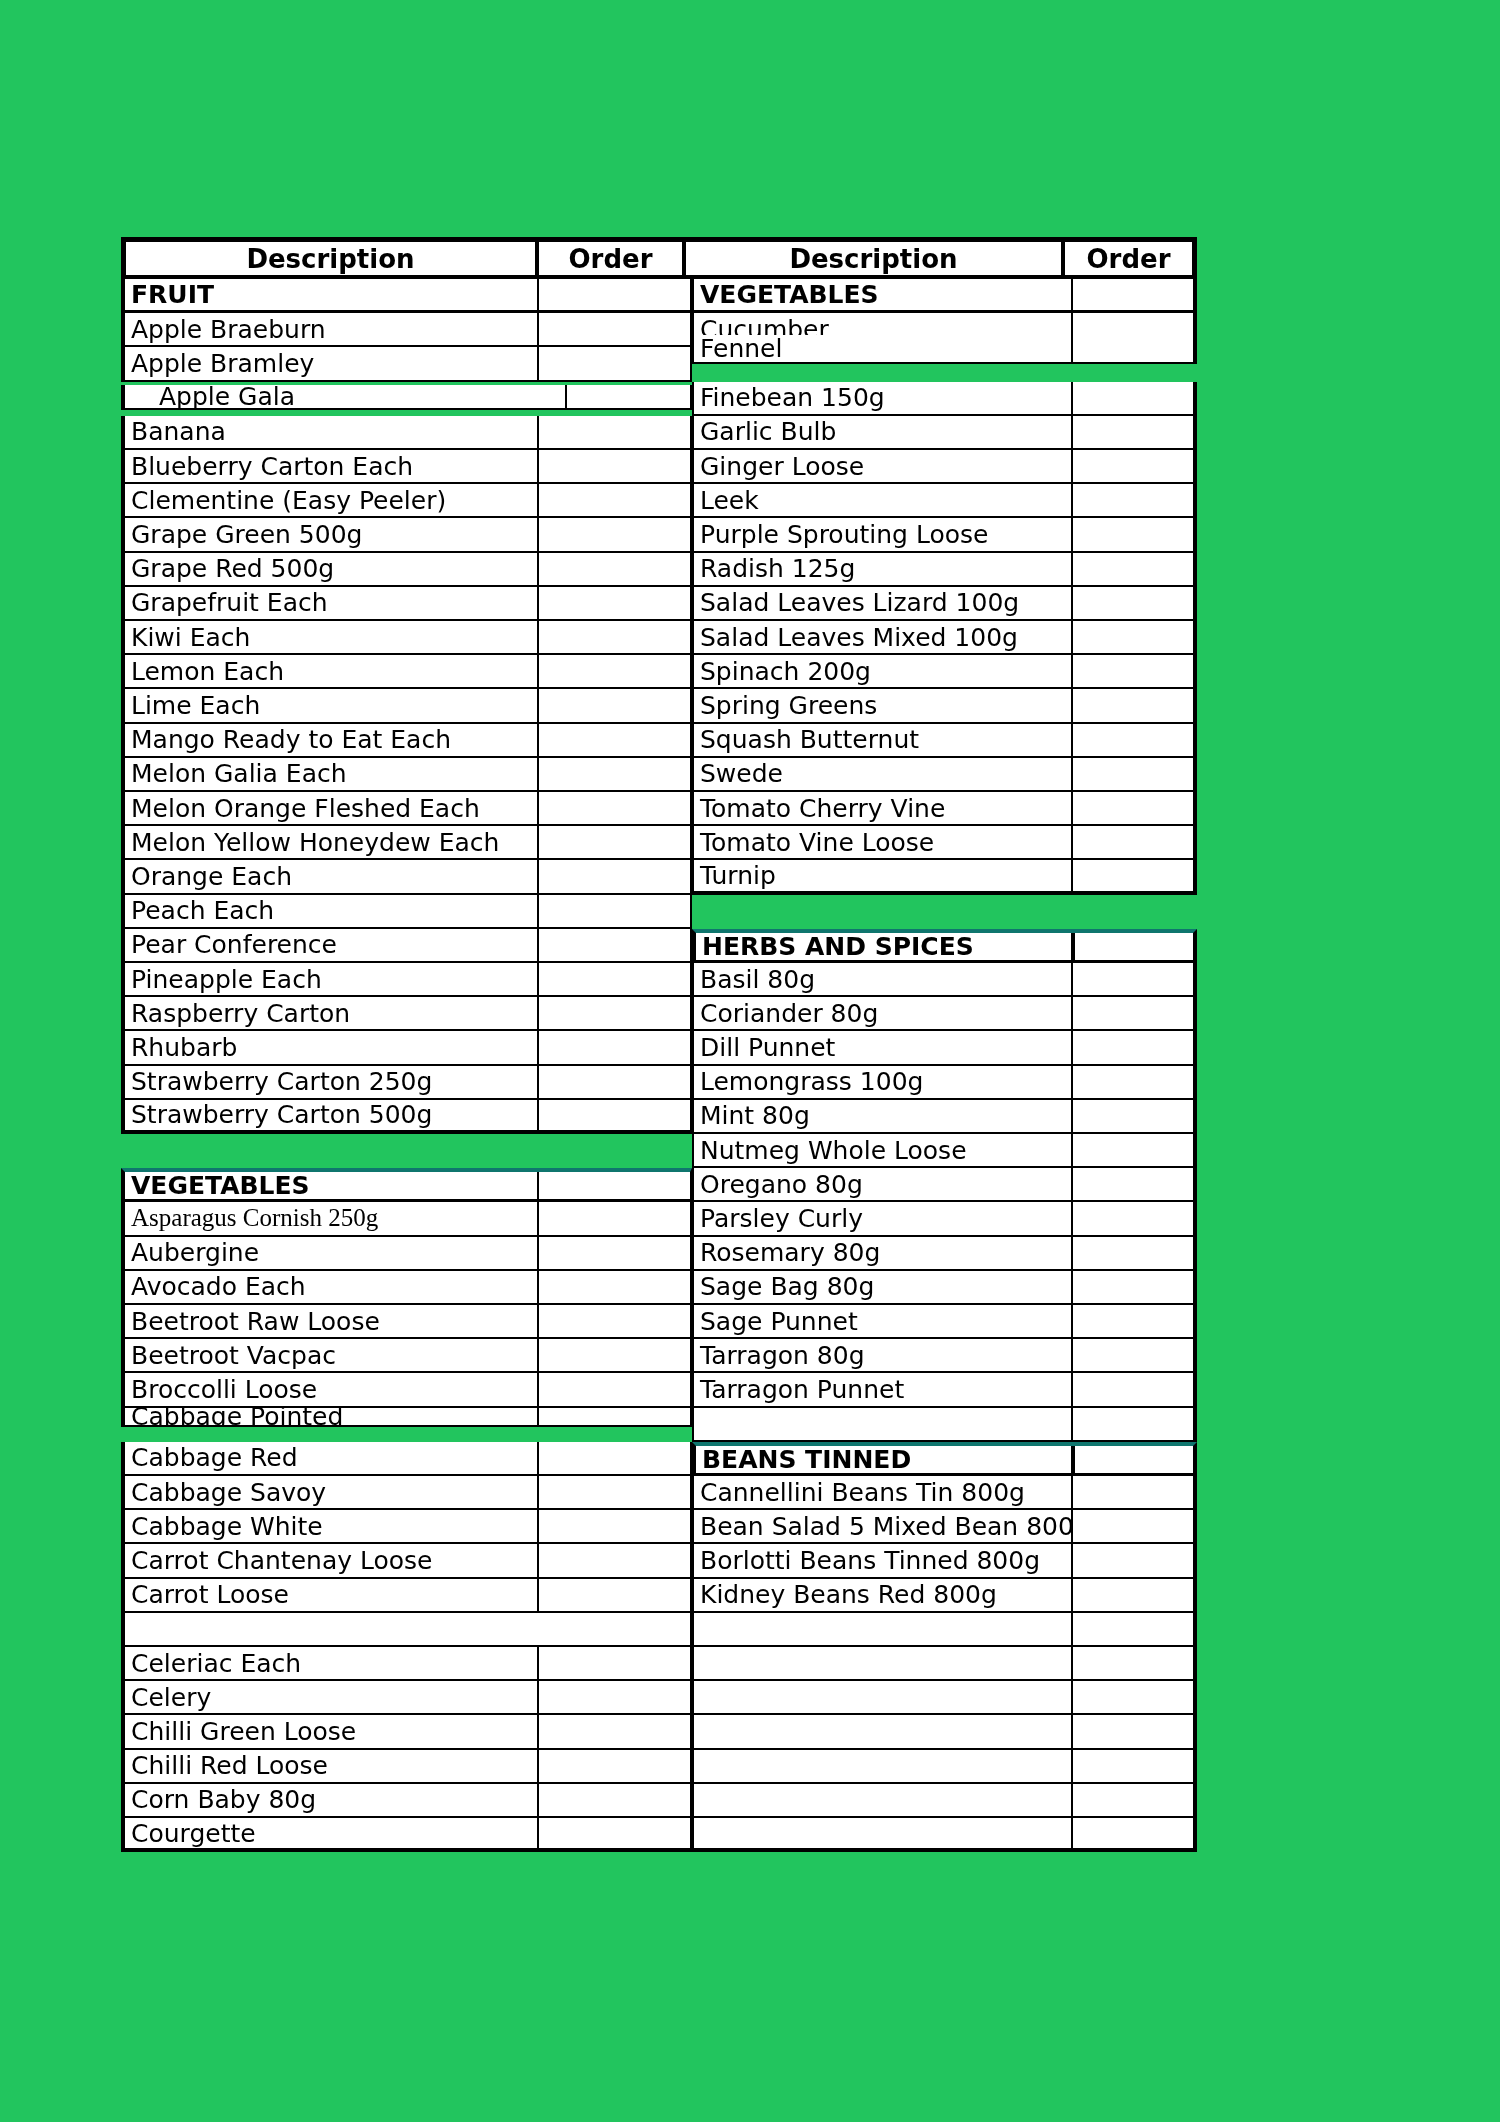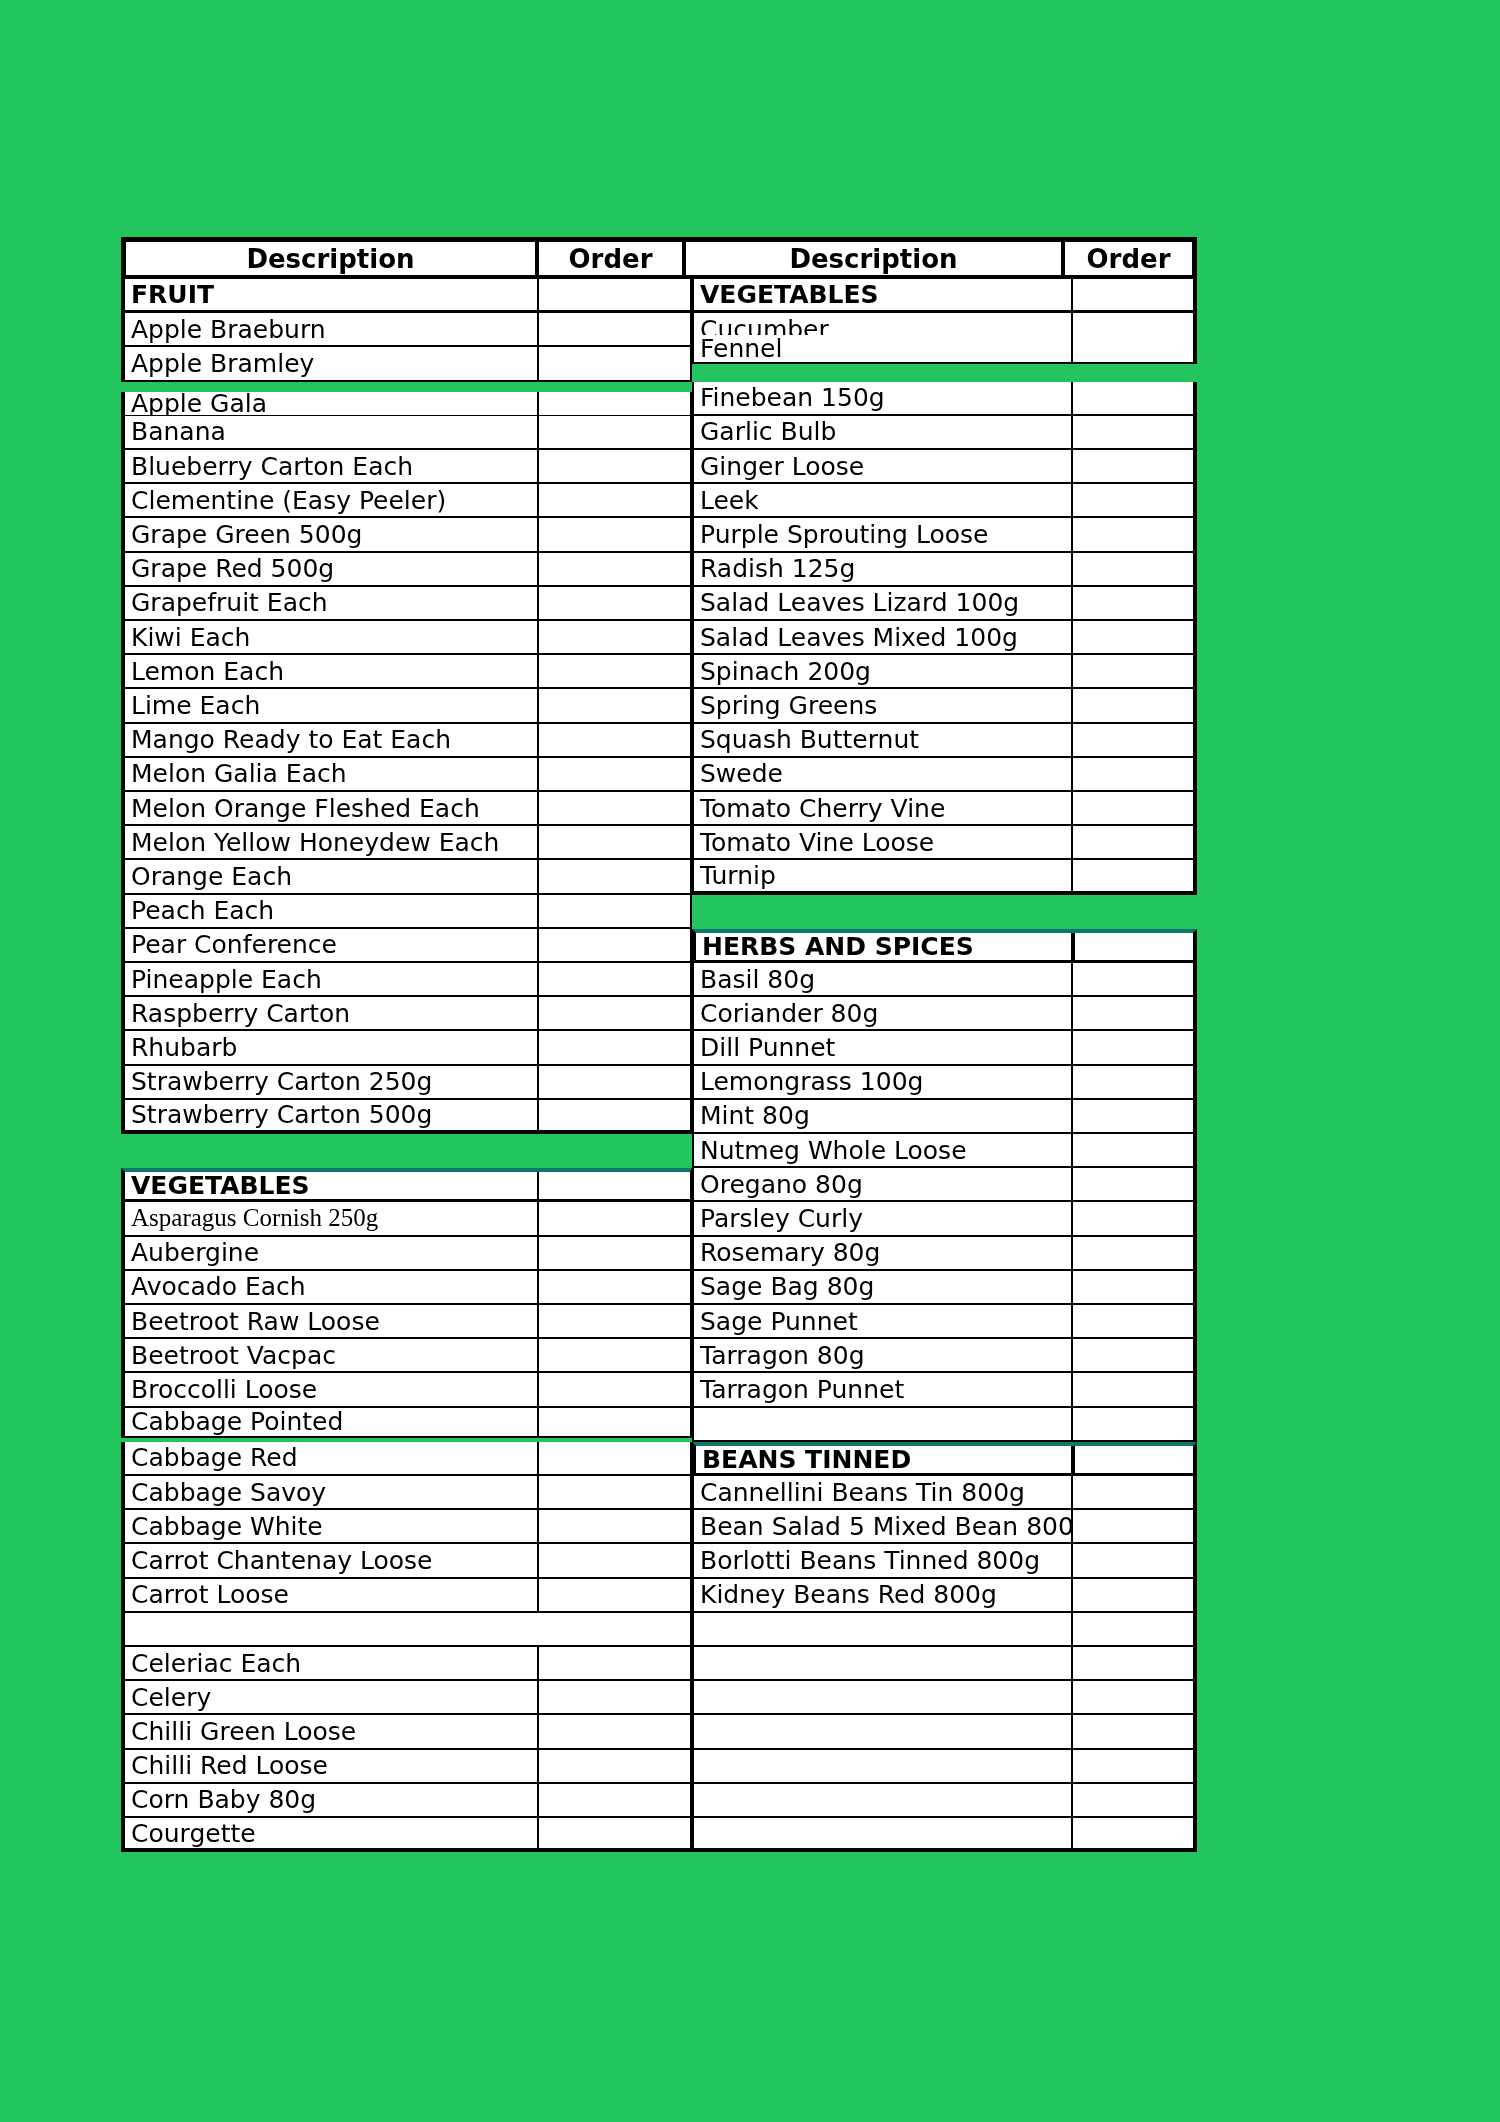--- a/index.html
+++ b/index.html
@@ -65,21 +65,21 @@
         <div class="cord"></div>
       </div>
       <div class="row left" style="top: 76.2px; height: 34.2px;">
         <div class="cdesc">Apple Braeburn</div>
         <div class="cord"></div>
       </div>
       <div class="row left" style="top: 110.4px; height: 34.2px;">
         <div class="cdesc">Apple Bramley</div>
         <div class="cord"></div>
       </div>
-      <div class="row left" style="top: 155px; height: 25px;">
+      <div class="row left" style="top: 148px; height: 25px; padding-left: 28px;">
         <div class="cdesc">Apple Gala</div>
         <div class="cord"></div>
       </div>
       <div class="row left" style="top: 178.8px; height: 34.2px;">
         <div class="cdesc">Banana</div>
         <div class="cord"></div>
       </div>
       <div class="row left" style="top: 213px; height: 34.2px;">
         <div class="cdesc">Blueberry Carton Each</div>
         <div class="cord"></div>
@@ -181,21 +181,21 @@
         <div class="cord"></div>
       </div>
       <div class="row left" style="top: 1102.2px; height: 34.2px;">
         <div class="cdesc">Beetroot Vacpac</div>
         <div class="cord"></div>
       </div>
       <div class="row left" style="top: 1136.4px; height: 34.2px;">
         <div class="cdesc">Broccolli Loose</div>
         <div class="cord"></div>
       </div>
-      <div class="row left" style="top: 1170.6px; height: 30px; gap: 14px;">
+      <div class="row left" style="top: 1170.6px; height: 19px; gap: 14px;">
         <div class="cdesc">Cabbage Pointed</div>
         <div class="cord"></div>
       </div>
       <div class="row left" style="top: 1204.8px; height: 34.2px;">
         <div class="cdesc">Cabbage Red</div>
         <div class="cord"></div>
       </div>
       <div class="row left" style="top: 1239px; height: 34.2px;">
         <div class="cdesc">Cabbage Savoy</div>
         <div class="cord"></div>

